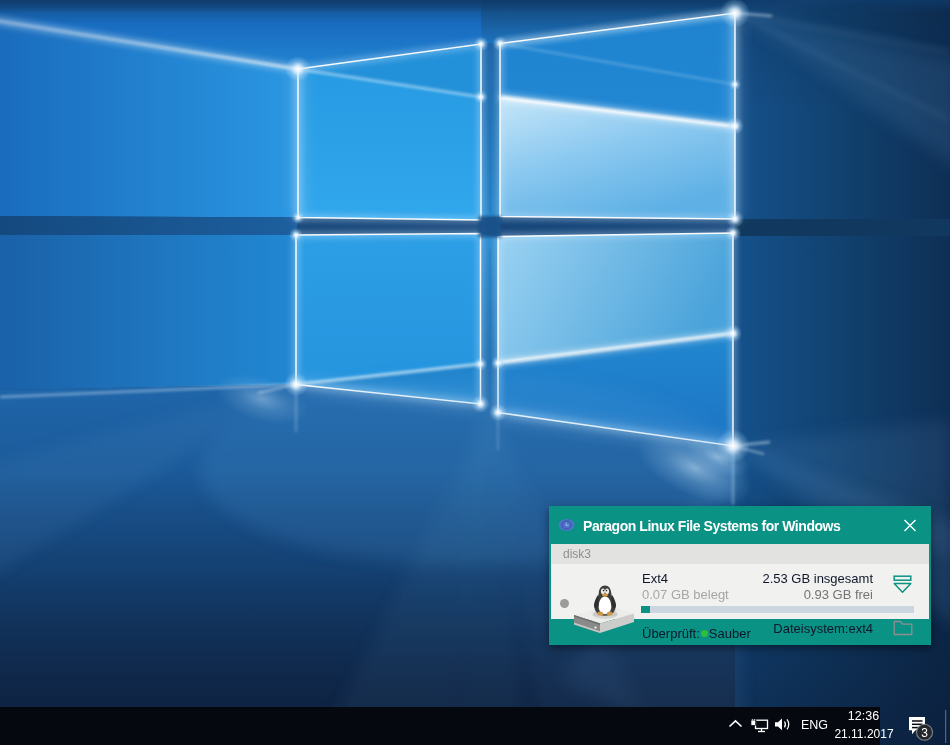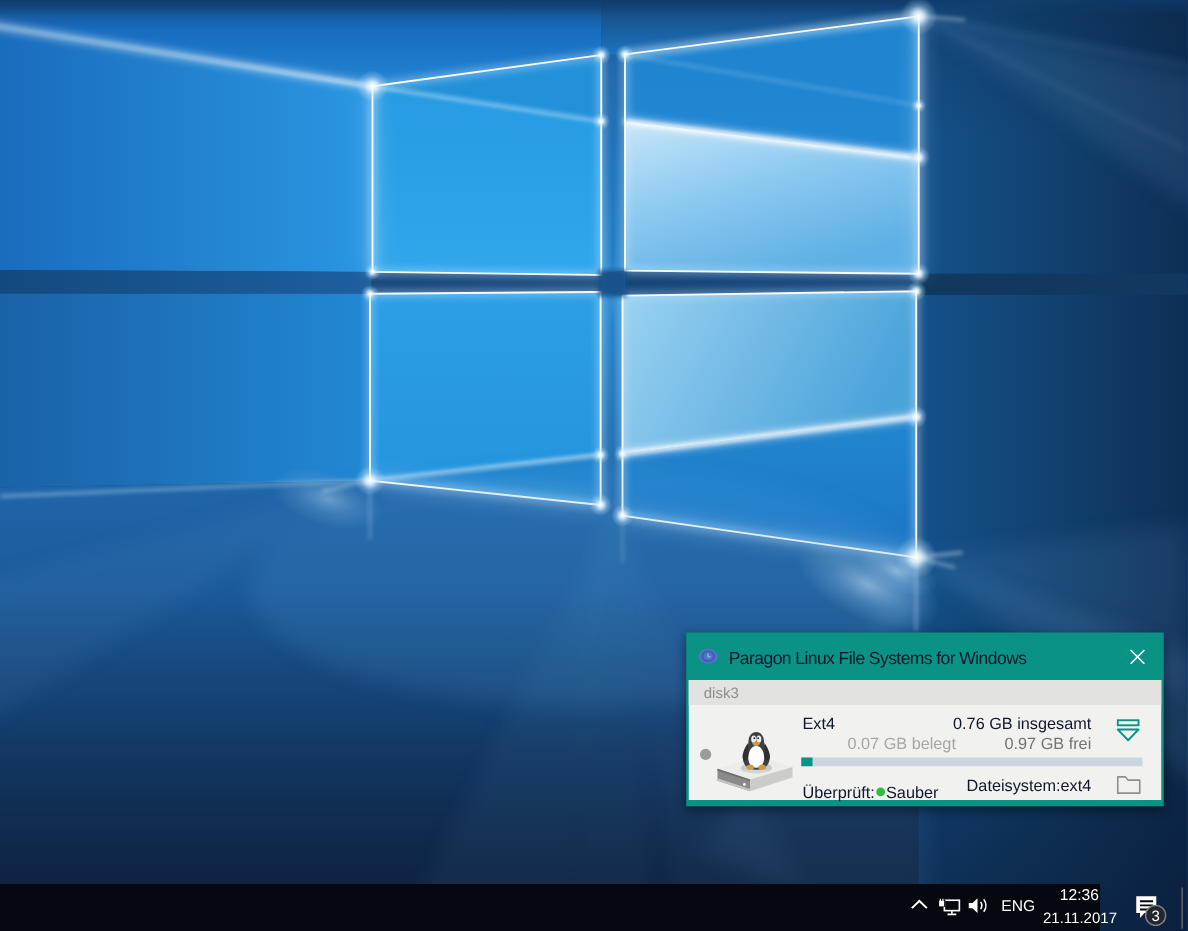--- a/index.html
+++ b/index.html
@@ -1,22 +1,22 @@
 <!DOCTYPE html>
 <html><head>
 <meta charset="utf-8">
 <style>
   html,body{margin:0;padding:0;width:950px;height:745px;overflow:hidden;background:#0f2c52;
     font-family:"Liberation Sans", sans-serif;}
   #wall{position:absolute;left:0;top:0;}
   #popup{position:absolute;left:549px;top:506px;width:382px;height:139px;
     background:#0a9284;box-shadow:0 3px 8px rgba(0,0,0,.45);}
   #ptitle{position:absolute;left:0;top:0;width:382px;height:38px;}
-  #ptxt{position:absolute;left:34px;top:12px;color:#0f172a;font-size:14px;letter-spacing:-0.45px;}
-  #pbody{position:absolute;left:2px;top:38px;width:378px;height:96px;background:#f1f1ef;}
+  #ptxt{position:absolute;left:34px;top:12px;color:#ffffff;font-size:14px;letter-spacing:-0.45px;font-weight:bold;}
+  #pbody{position:absolute;left:2px;top:38px;width:378px;height:75px;background:#f1f1ef;}
   #disk3{position:absolute;left:0;top:0;width:378px;height:20px;background:#e2e2e0;
     color:#8f8f8f;font-size:12px;line-height:20px;padding-left:12px;box-sizing:border-box;}
   .dk{color:#0f172a;font-size:13px;position:absolute;white-space:nowrap;}
   .gy{color:#a6a6a6;font-size:13px;position:absolute;white-space:nowrap;}
   #pbar{position:absolute;left:90px;top:62px;width:273px;height:7px;background:#ccd6e1;}
   #pfill{position:absolute;left:0;top:0;width:9px;height:7px;background:#0a9284;}
   #tbar{position:absolute;left:0;top:707px;width:880px;height:38px;background:#05090f;}
 </style>
 </head>
 <body>
@@ -292,23 +292,23 @@
       <path d="M33 12 c0.8 -0.8 5.2 -0.8 6 0 c1 1 -0.6 2.8 -3 2.8 c-2.4 0 -4 -1.8 -3 -2.8 Z" fill="#cf9a45"></path>
 
       <path d="M28.6 12.5 c-1.8 2 -3.8 5.5 -4.6 9 c-0.6 2.6 0.2 4.6 1.6 4.8 c1.4 0.2 2.6 -1.4 3.2 -3.6 Z" fill="#2f2f2f"></path>
       <path d="M43.4 12.5 c1.8 2 3.8 5.5 4.6 9 c0.6 2.6 -0.2 4.6 -1.6 4.8 c-1.4 0.2 -2.6 -1.4 -3.2 -3.6 Z" fill="#2f2f2f"></path>
 
       <path d="M30.5 29.5 c-2 0 -3.4 1.3 -3.1 2.6 c0.3 1.3 2 1.7 3.9 1.7 c1.9 0 3.2 -0.9 2.9 -2.2 C33.9 30.3 32.3 29.5 30.5 29.5 Z" fill="#cf9a45"></path>
       <path d="M41.5 29.5 c2 0 3.4 1.3 3.1 2.6 c-0.3 1.3 -2 1.7 -3.9 1.7 c-1.9 0 -3.2 -0.9 -2.9 -2.2 C38.1 30.3 39.7 29.5 41.5 29.5 Z" fill="#cf9a45"></path>
       </g>
     </svg>
     <div class="dk" style="left:91px;top:27px;">Ext4</div>
-    <div class="gy" style="left:91px;top:43px;margin-left:36px;">0.07 GB belegt</div>
-    <div class="dk" style="right:56px;top:27px;">0.76 GB insgesamt</div>
-    <div style="position:absolute;white-space:nowrap;color:#737373;font-size:13px;right:56px;top:43px;">0.97 GB frei</div>
+    <div class="gy" style="left:91px;top:43px;">0.07 GB belegt</div>
+    <div class="dk" style="right:56px;top:27px;">2.53 GB insgesamt</div>
+    <div style="position:absolute;white-space:nowrap;color:#737373;font-size:13px;right:56px;top:43px;">0.93 GB frei</div>
     <div id="pbar">
         <div id="pfill"></div>
       </div>
     <div class="dk" style="left:91px;top:82px;">Überprüft:<span style="display:inline-block;width:7px;height:7px;border-radius:50%;background:#2dbf3a;margin:0 1px;position:relative;top:-1px;"></span>Sauber</div>
     <div class="dk" style="right:56px;top:77px;">Dateisystem:ext4</div>
     <svg width="20" height="20" viewBox="0 0 20 20" style="position:absolute;left:342px;top:31px">
       <rect x="1.2" y="1.2" width="16.6" height="4" fill="none" stroke="#0a9284" stroke-width="1.5"></rect>
       <path d="M1.2 8.6 h16.6 l-8.3 8.6 Z" fill="none" stroke="#0a9284" stroke-width="1.5" stroke-linejoin="round"></path>
     </svg>
     <svg width="20" height="17" viewBox="0 0 20 17" style="position:absolute;left:342px;top:75px">

